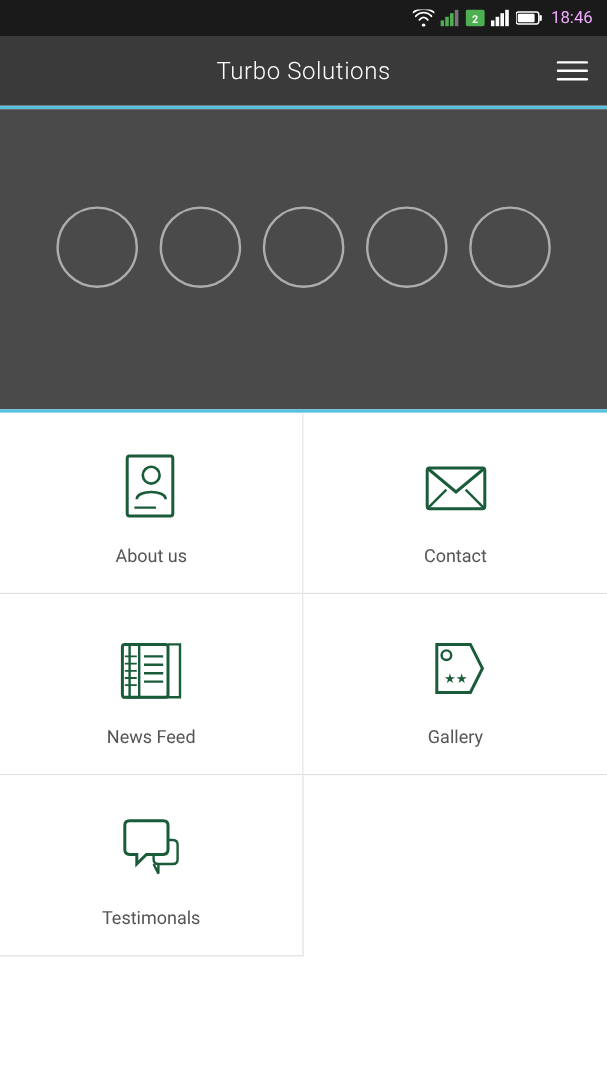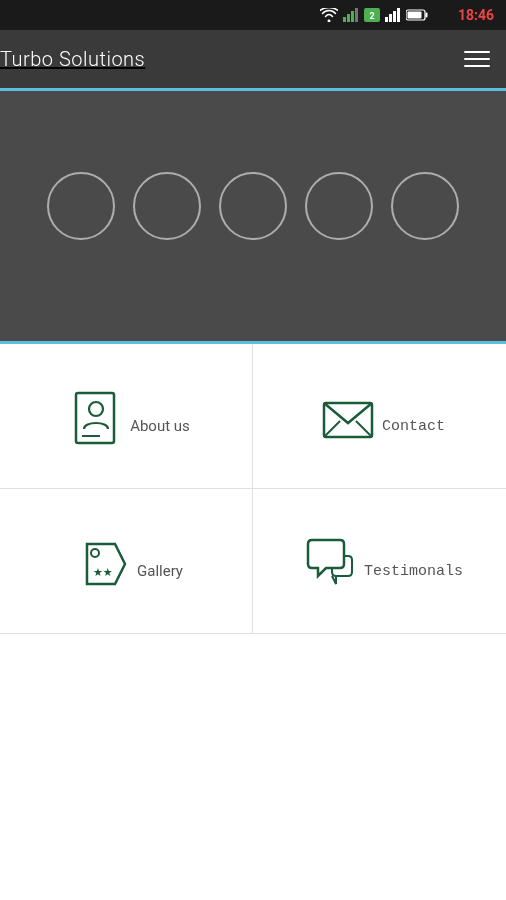--- a/index.html
+++ b/index.html
@@ -23,35 +23,35 @@
       justify-content: flex-end;
       padding: 0 12px;
       gap: 6px;
     }
     .status-icons {
       display: flex;
       align-items: center;
       gap: 5px;
     }
     .status-time {
-      color: #ef4444;
+      color: #f0abfc;
       font-size: 14px;
-      font-weight: 700;
-      margin-left: 24px;
+      font-weight: 400;
+      margin-left: 1px;
     }
 
     
     .header {
       width: 100%;
       height: 58px;
       background: #3a3a3a;
       display: flex;
       align-items: center;
+      justify-content: center;
       position: relative;
-      text-decoration: underline;
     }
     .header-title {
       color: #fff;
       font-size: 20px;
       font-weight: 300;
       letter-spacing: 0.5px;
     }
     .hamburger-btn {
       position: absolute;
       right: 16px;
@@ -109,33 +109,32 @@
     }
 
     
     .menu-grid {
       display: grid;
       grid-template-columns: 1fr 1fr;
       width: 100%;
     }
     .menu-item {
       display: flex;
-      flex-direction: row;
+      flex-direction: column;
       align-items: center;
       justify-content: center;
       padding: 28px 10px 22px;
       border-bottom: 1px solid #e0e0e0;
       border-right: 1px solid #e0e0e0;
       cursor: pointer;
       background: #fff;
       min-height: 145px;
     }
     .menu-item:nth-child(2n) {
       border-right: none;
-      font-family: Liberation Mono, monospace;
     }
     .menu-item-label {
       margin-top: 14px;
       font-size: 15px;
       color: #555;
       font-weight: 400;
     }
     .menu-icon-svg {
       width: 68px;
       height: 68px;
@@ -222,20 +221,41 @@
     <svg class="menu-icon-svg" viewBox="0 0 68 68">
 
       <rect x="10" y="18" width="48" height="34" rx="2" fill="none" stroke="#1a5c3a" stroke-width="2.5"></rect>
       <polyline points="10,18 34,38 58,18" fill="none" stroke="#1a5c3a" stroke-width="2.5"></polyline>
       <line x1="10" y1="52" x2="26" y2="36" stroke="#1a5c3a" stroke-width="2"></line>
       <line x1="58" y1="52" x2="42" y2="36" stroke="#1a5c3a" stroke-width="2"></line>
     </svg>
     <span class="menu-item-label">Contact</span>
   </div>
 
+  <div class="menu-item">
+    <svg class="menu-icon-svg" viewBox="0 0 68 68">
+
+      <rect x="10" y="14" width="38" height="44" rx="2" fill="none" stroke="#1a5c3a" stroke-width="2.5"></rect>
+      <rect x="16" y="14" width="8" height="44" rx="0" fill="none" stroke="#1a5c3a" stroke-width="2"></rect>
+
+      <line x1="28" y1="24" x2="44" y2="24" stroke="#1a5c3a" stroke-width="2"></line>
+      <line x1="28" y1="31" x2="44" y2="31" stroke="#1a5c3a" stroke-width="2"></line>
+      <line x1="28" y1="38" x2="44" y2="38" stroke="#1a5c3a" stroke-width="2"></line>
+      <line x1="28" y1="45" x2="44" y2="45" stroke="#1a5c3a" stroke-width="2"></line>
+
+      <line x1="12" y1="24" x2="22" y2="24" stroke="#1a5c3a" stroke-width="1.5"></line>
+      <line x1="12" y1="30" x2="22" y2="30" stroke="#1a5c3a" stroke-width="1.5"></line>
+      <line x1="12" y1="36" x2="22" y2="36" stroke="#1a5c3a" stroke-width="1.5"></line>
+      <line x1="12" y1="42" x2="22" y2="42" stroke="#1a5c3a" stroke-width="1.5"></line>
+      <line x1="12" y1="48" x2="22" y2="48" stroke="#1a5c3a" stroke-width="1.5"></line>
+
+      <path d="M48 14 L58 14 L58 58 L10 58" fill="none" stroke="#1a5c3a" stroke-width="2"></path>
+    </svg>
+    <span class="menu-item-label">News Feed</span>
+  </div>
 
 
   <div class="menu-item">
     <svg class="menu-icon-svg" viewBox="0 0 68 68">
 
       <path d="M18 14 L46 14 L56 34 L46 54 L18 54 L18 14 Z" fill="none" stroke="#1a5c3a" stroke-width="2.5"></path>
 
       <circle cx="26" cy="23" r="4" fill="none" stroke="#1a5c3a" stroke-width="2"></circle>
 
       <text x="24" y="46" font-size="11" fill="#1a5c3a" font-family="Arial">★★</text>

